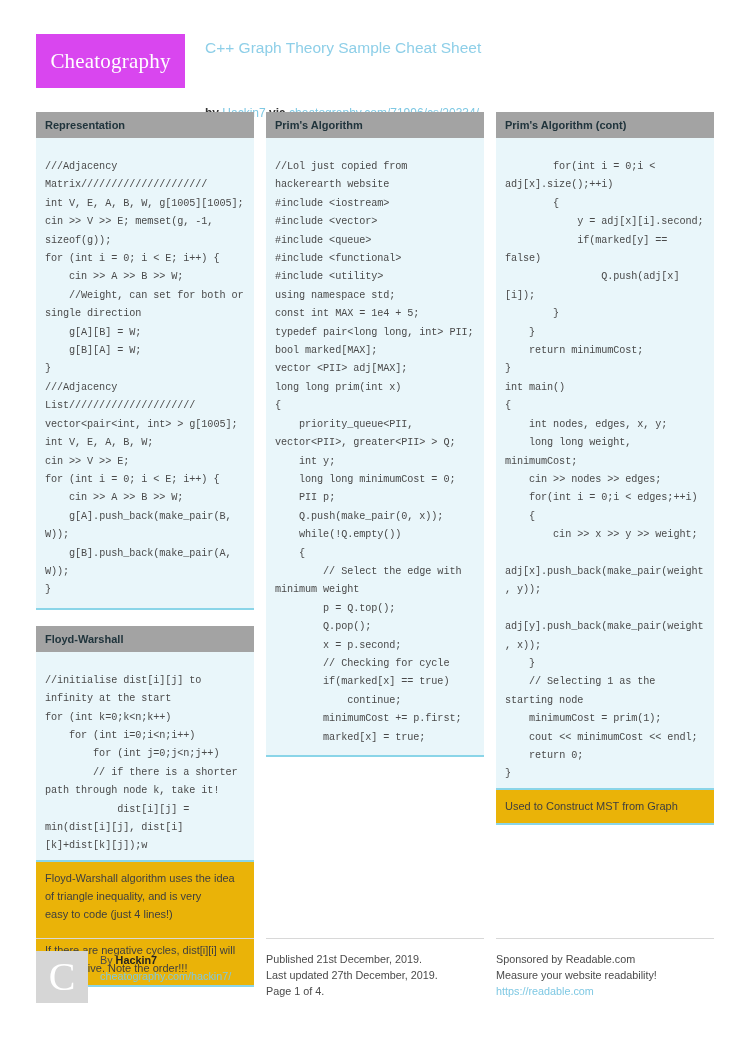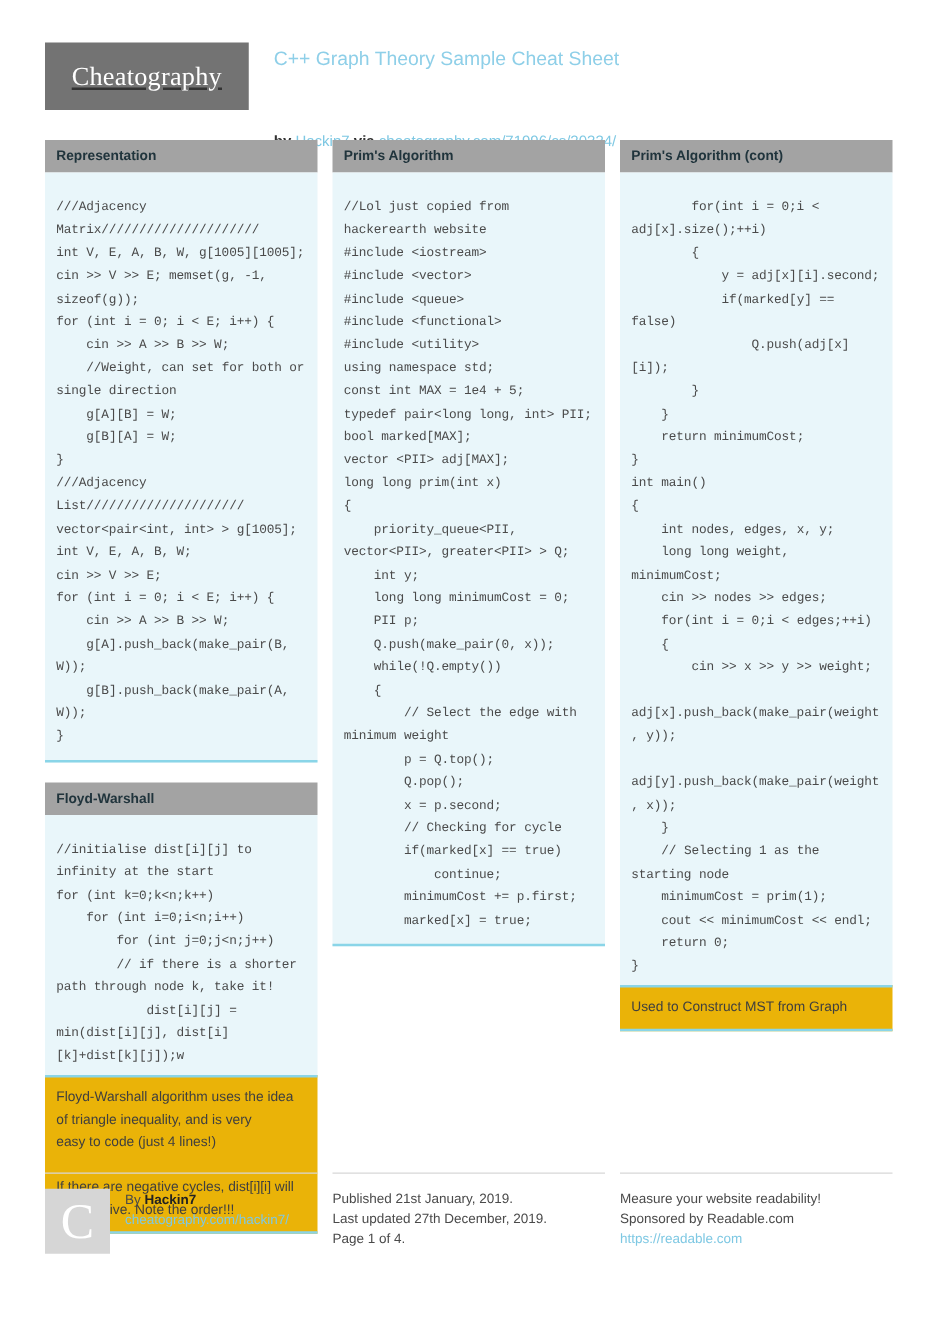--- a/index.html
+++ b/index.html
@@ -24,28 +24,27 @@
   }
 
   
   .header {
     display: flex;
     align-items: flex-start;
     height: 62px;
     margin-bottom: 16px;
   }
   .logo-box {
-    width: 163px;
+    width: 149px;
     height: 54px;
-    background: #737373;
+    background: #d946ef;
     display: flex;
     align-items: center;
     justify-content: center;
     flex: 0 0 auto;
-    text-decoration: underline;
   }
   .logo-text {
     color: #ffffff;
     font-family: "Liberation Serif", serif;
     font-size: 21px;
     letter-spacing: 0.2px;
   }
   .title-wrap {
     margin-left: 20px;
     padding-top: 4px;
@@ -296,29 +295,29 @@
           <div>
             <span>By</span>
             <span class="strong">Hackin7</span>
           </div>
           <a class="link fline" href="#">cheatography.com/hackin7/</a>
         </div>
       </div>
     </div>
 
     <div class="fcol">
-      <div>Published 21st January, 2019.</div>
+      <div>Published 21st December, 2019.</div>
       <div>Last updated 27th December, 2019.</div>
       <div>Page 1 of 4.</div>
     </div>
 
     <div class="fcol">
-      <div>Measure your website readability!</div>
       <div>
         <span>Sponsored by</span>
         <span class="strong">Readable.com</span>
       </div>
+      <div>Measure your website readability!</div>
       <a class="link fline" href="#">https://readable.com</a>
     </div>
 
   </div>
 
 </div>
 
 </body></html>

